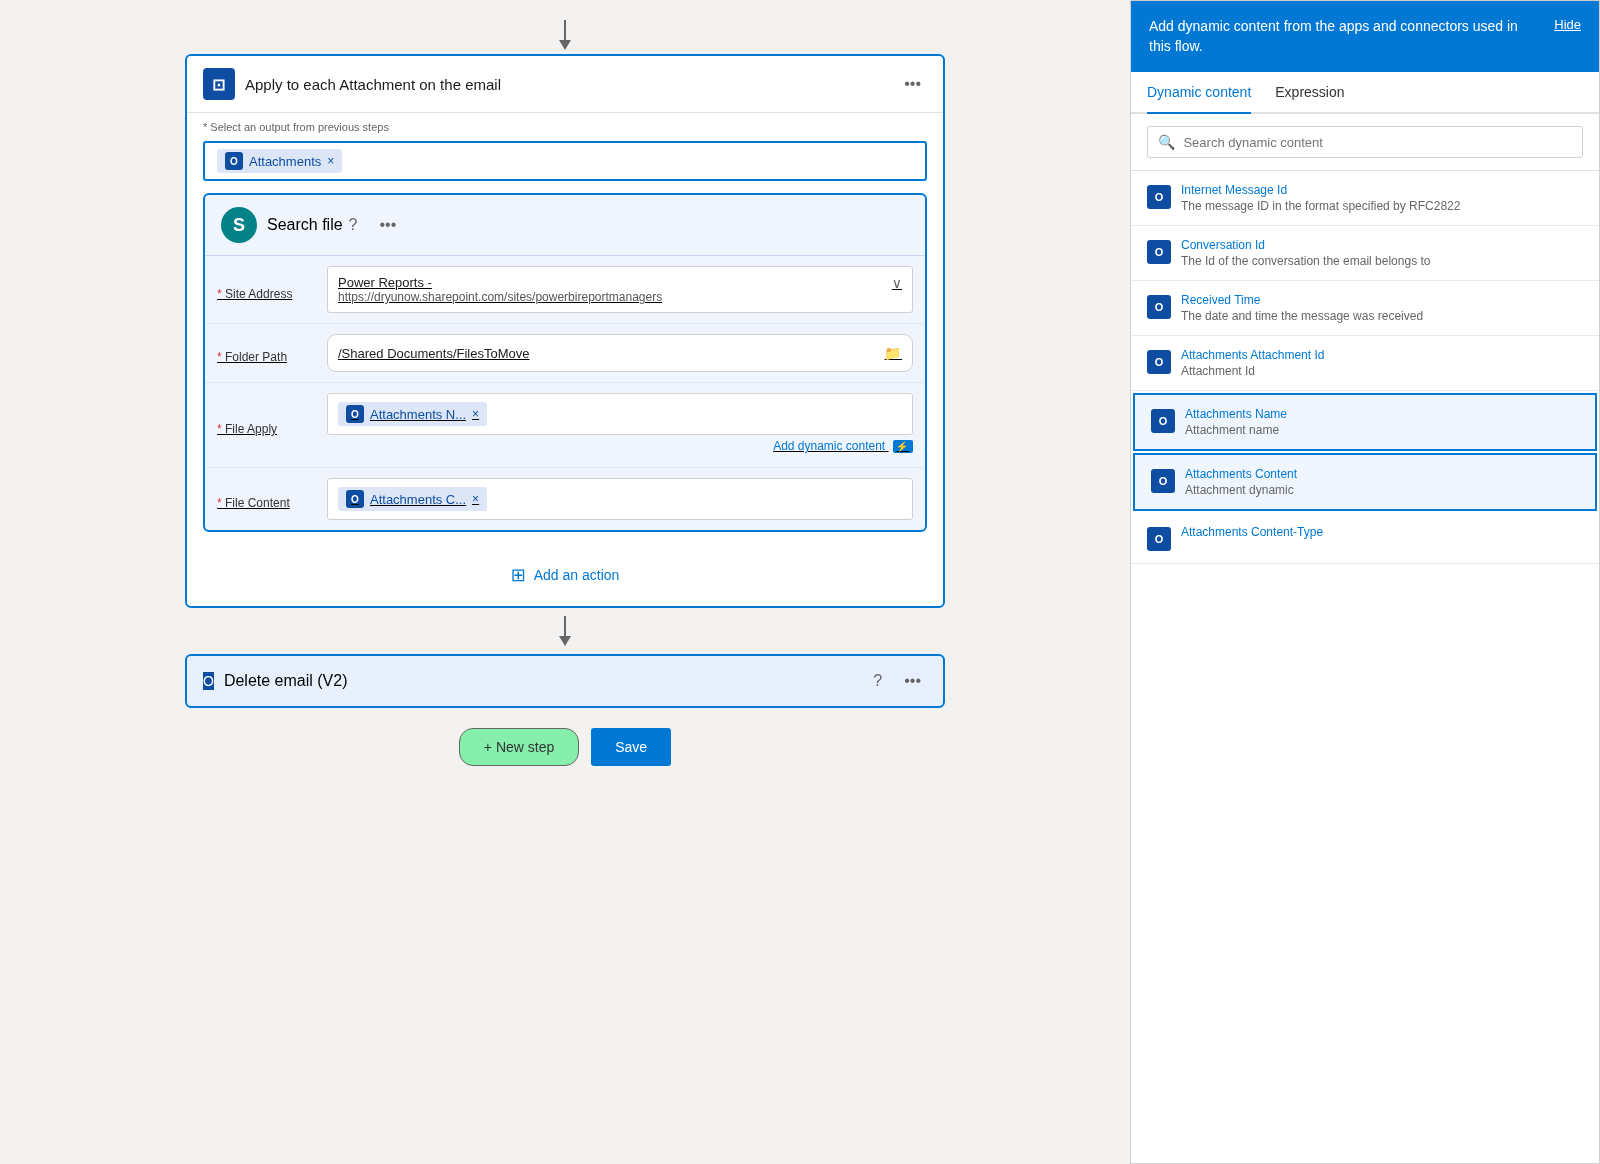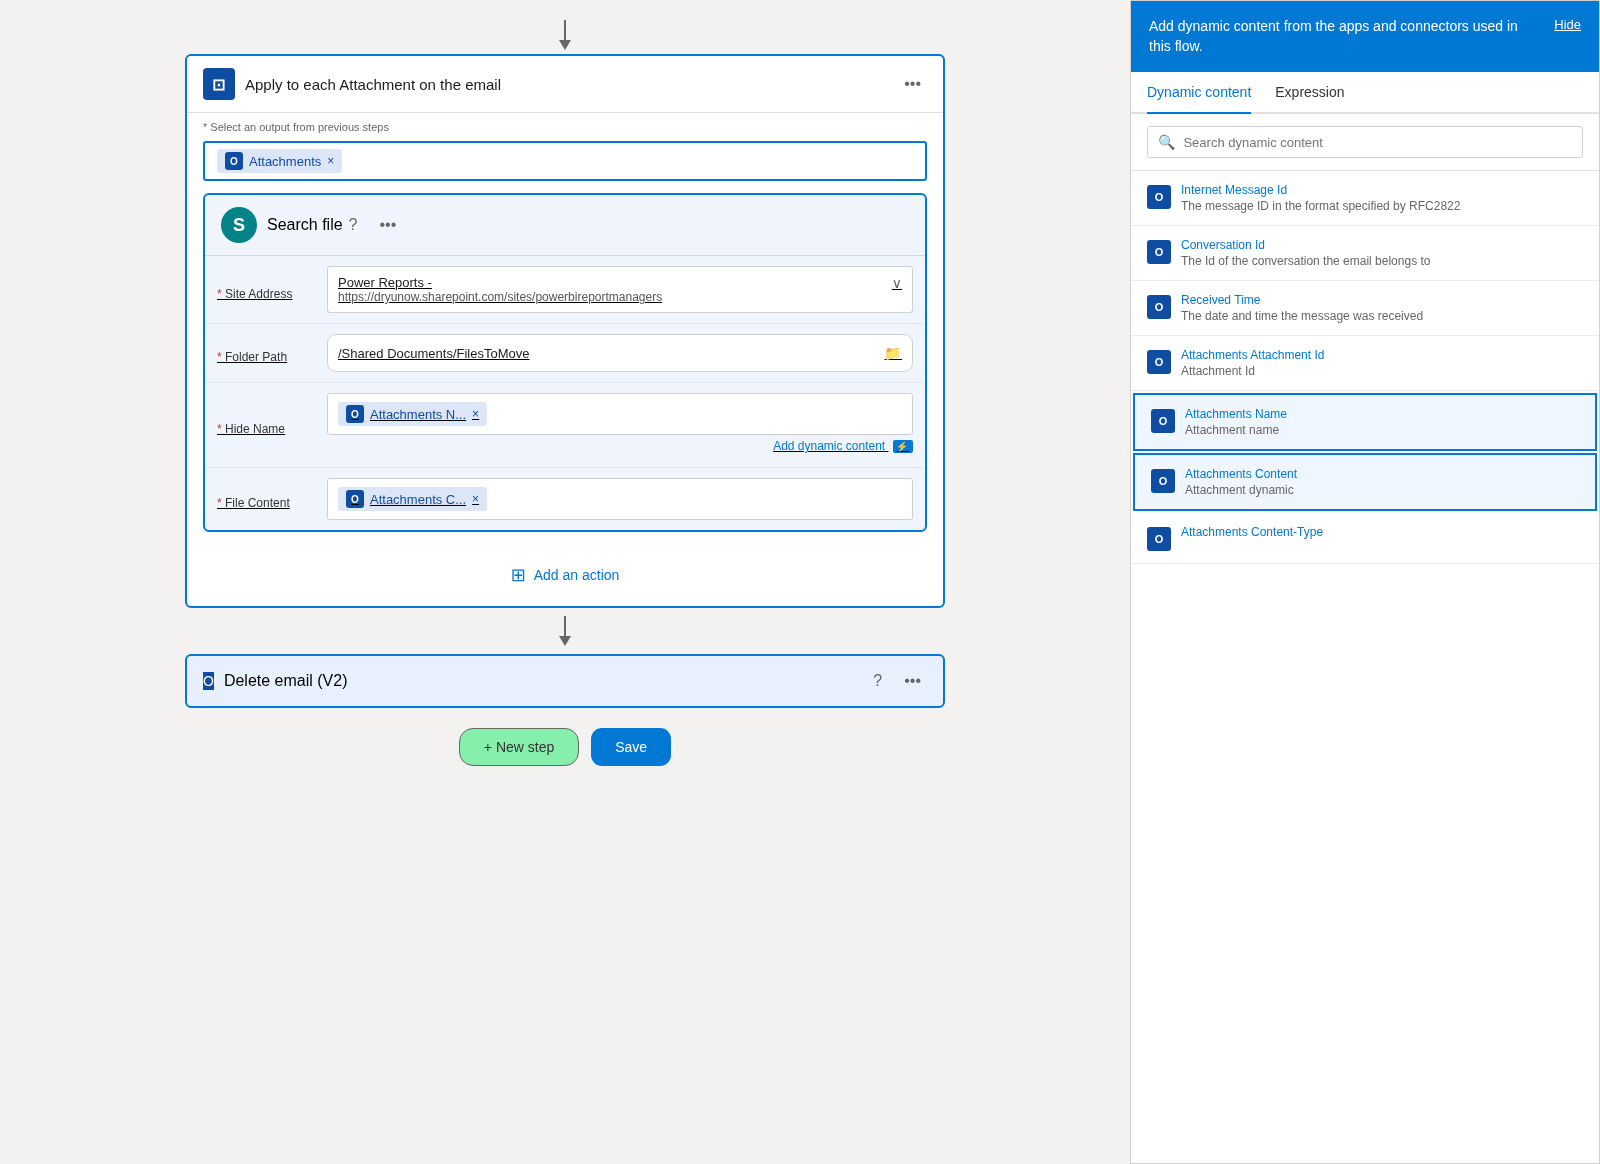--- a/index.html
+++ b/index.html
@@ -272,21 +272,21 @@
       align-items: center;
       gap: 6px;
     }
     .btn-save {
       border: none;
       background: #0078d4;
       padding: 10px 24px;
       font-size: 14px;
       color: white;
       cursor: pointer;
-      border-radius: 11px;
+      border-radius: 3px;
     }
 
     
     .dynamic-panel {
       width: 470px;
       flex-shrink: 0;
       background: white;
       border: 1px solid #d0d0d0;
       box-shadow: -2px 0 8px rgba(0,0,0,0.1);
       display: flex;
@@ -486,21 +486,21 @@
         <div class="field-label">Folder Path</div>
         <div class="field-value">
           <div class="field-input" style="justify-content:space-between;border-radius:9px;">
             <span>/Shared Documents/FilesToMove</span>
             <span class="folder-icon">📁</span>
           </div>
         </div>
       </div>
 
       <div class="form-field">
-        <div class="field-label">Hide Name</div>
+        <div class="field-label">File Apply</div>
         <div class="field-value">
           <div class="field-input">
             <div class="tag-item" style="background:#dce6f7;">
               <div class="tag-icon">
                   <span>O</span>
                 </div>
               <span>Attachments N...</span>
               <span class="tag-close">×</span>
             </div>
           </div>

